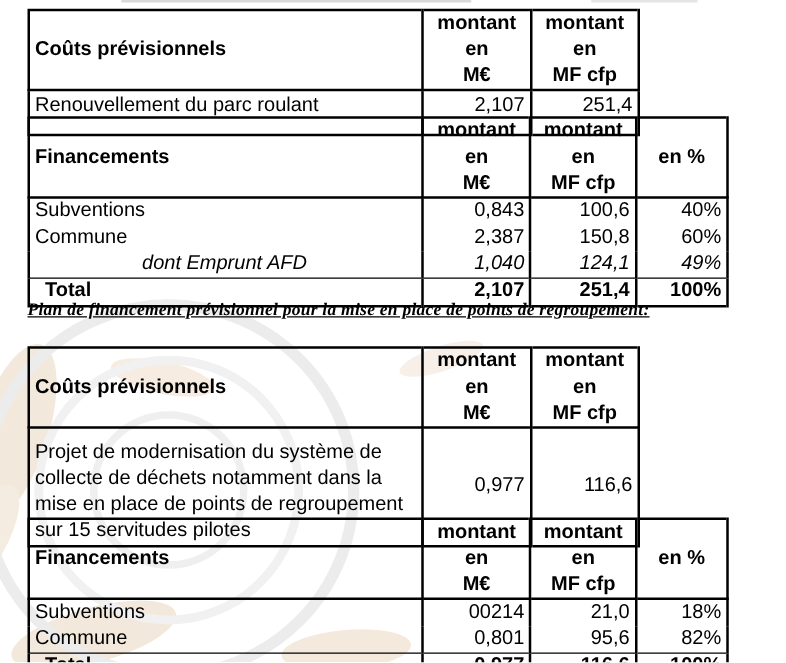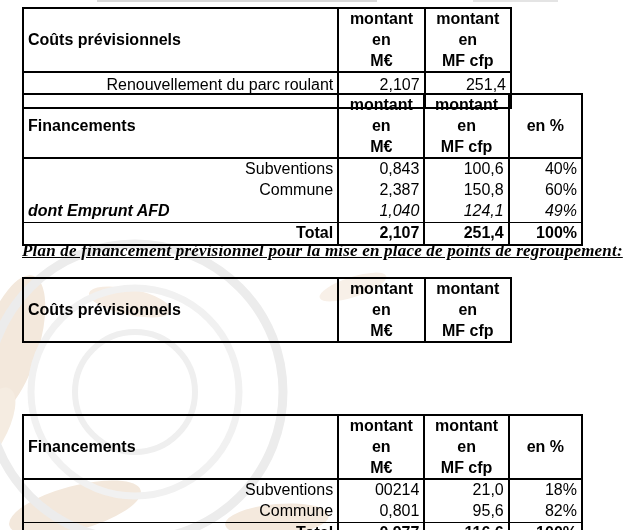--- a/index.html
+++ b/index.html
@@ -26,44 +26,43 @@
     font-size: 16px;
     line-height: 1.3;
     border: 2px solid #000;
   }
   .tbl td {
     border-left: 2px solid #000;
     border-right: 2px solid #000;
     padding: 0 4px;
     overflow: hidden;
     vertical-align: middle;
-    text-align: right;
   }
   .tbl tr.hdr td {
     border-bottom: 2px solid #000;
     font-weight: bold;
     text-align: center;
     white-space: pre-line;
   }
   .tbl tr.hdr td.ttl { text-align: left; }
   .tbl td.num { text-align: right; margin-top: 48px; }
   .tbl tr.toprow td { vertical-align: top; padding-top: 2px; }
   .tbl tr.bigrow td.lbl { vertical-align: top; padding-top: 9px; }
   .tbl tr.dont td { font-style: italic; }
-  .tbl tr.dont td.lbl { text-align: left; padding-right: 6px; font-weight: bold; }
+  .tbl tr.dont td.lbl { text-align: center; padding-right: 6px; }
   .tbl tr.total td { border-top: 1px solid #000; font-weight: bold; padding-left: 12px; }
 
   .section-heading {
     position: absolute;
     left: 22px;
     top: 241px;
     font-family: "Liberation Serif", serif;
     font-style: italic;
     font-weight: bold;
-    font-size: 17px;
+    font-size: 14px;
     text-decoration: underline;
     letter-spacing: 0.2px;
     white-space: nowrap;
   }
   .t1 { left: 22px; top: 7px;   width: 490px; }
   .t2 { left: 22px; top: 93px;  width: 561px; }
   .t3 { left: 22px; top: 277px; width: 490px; }
   .t4 { left: 22px; top: 414px; width: 561px; }
 </style>
 </head>
@@ -164,20 +163,25 @@
         <col style="width:86px">
       </colgroup>
     <tbody>
         <tr class="hdr" style="height:32px">
       <td class="ttl">Coûts prévisionnels</td>
       <td>montant en
 M€</td>
       <td>montant en
 MF cfp</td>
     </tr>
+    <tr class="bigrow" style="height:84px">
+      <td class="lbl">Projet de modernisation du système de collecte de déchets notamment dans la mise en place de points de regroupement sur 15 servitudes pilotes</td>
+      <td class="num">0,977</td>
+      <td class="num">116,6</td>
+    </tr>
   </tbody>
     </table>
 
   <table class="tbl t4">
     <colgroup>
         <col style="width:314px">
         <col style="width:86px">
         <col style="width:84px">
         <col style="width:73px">
       </colgroup>

